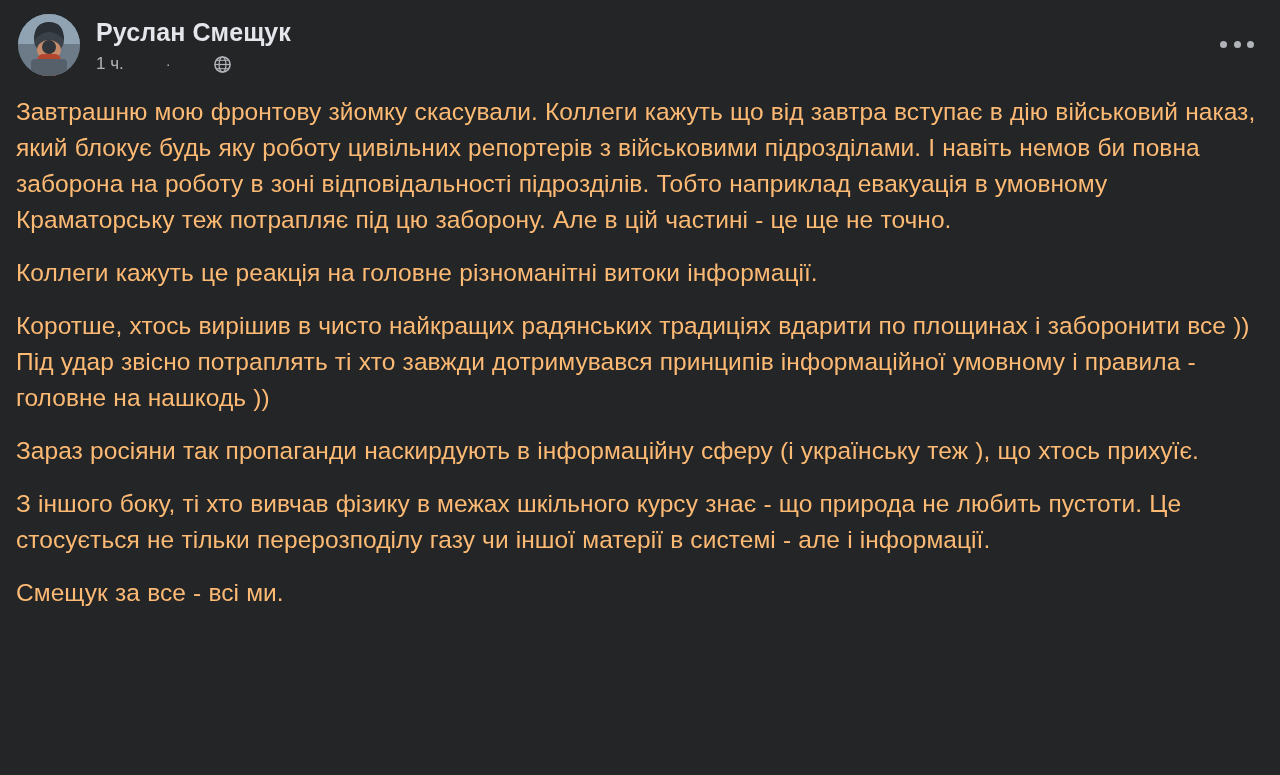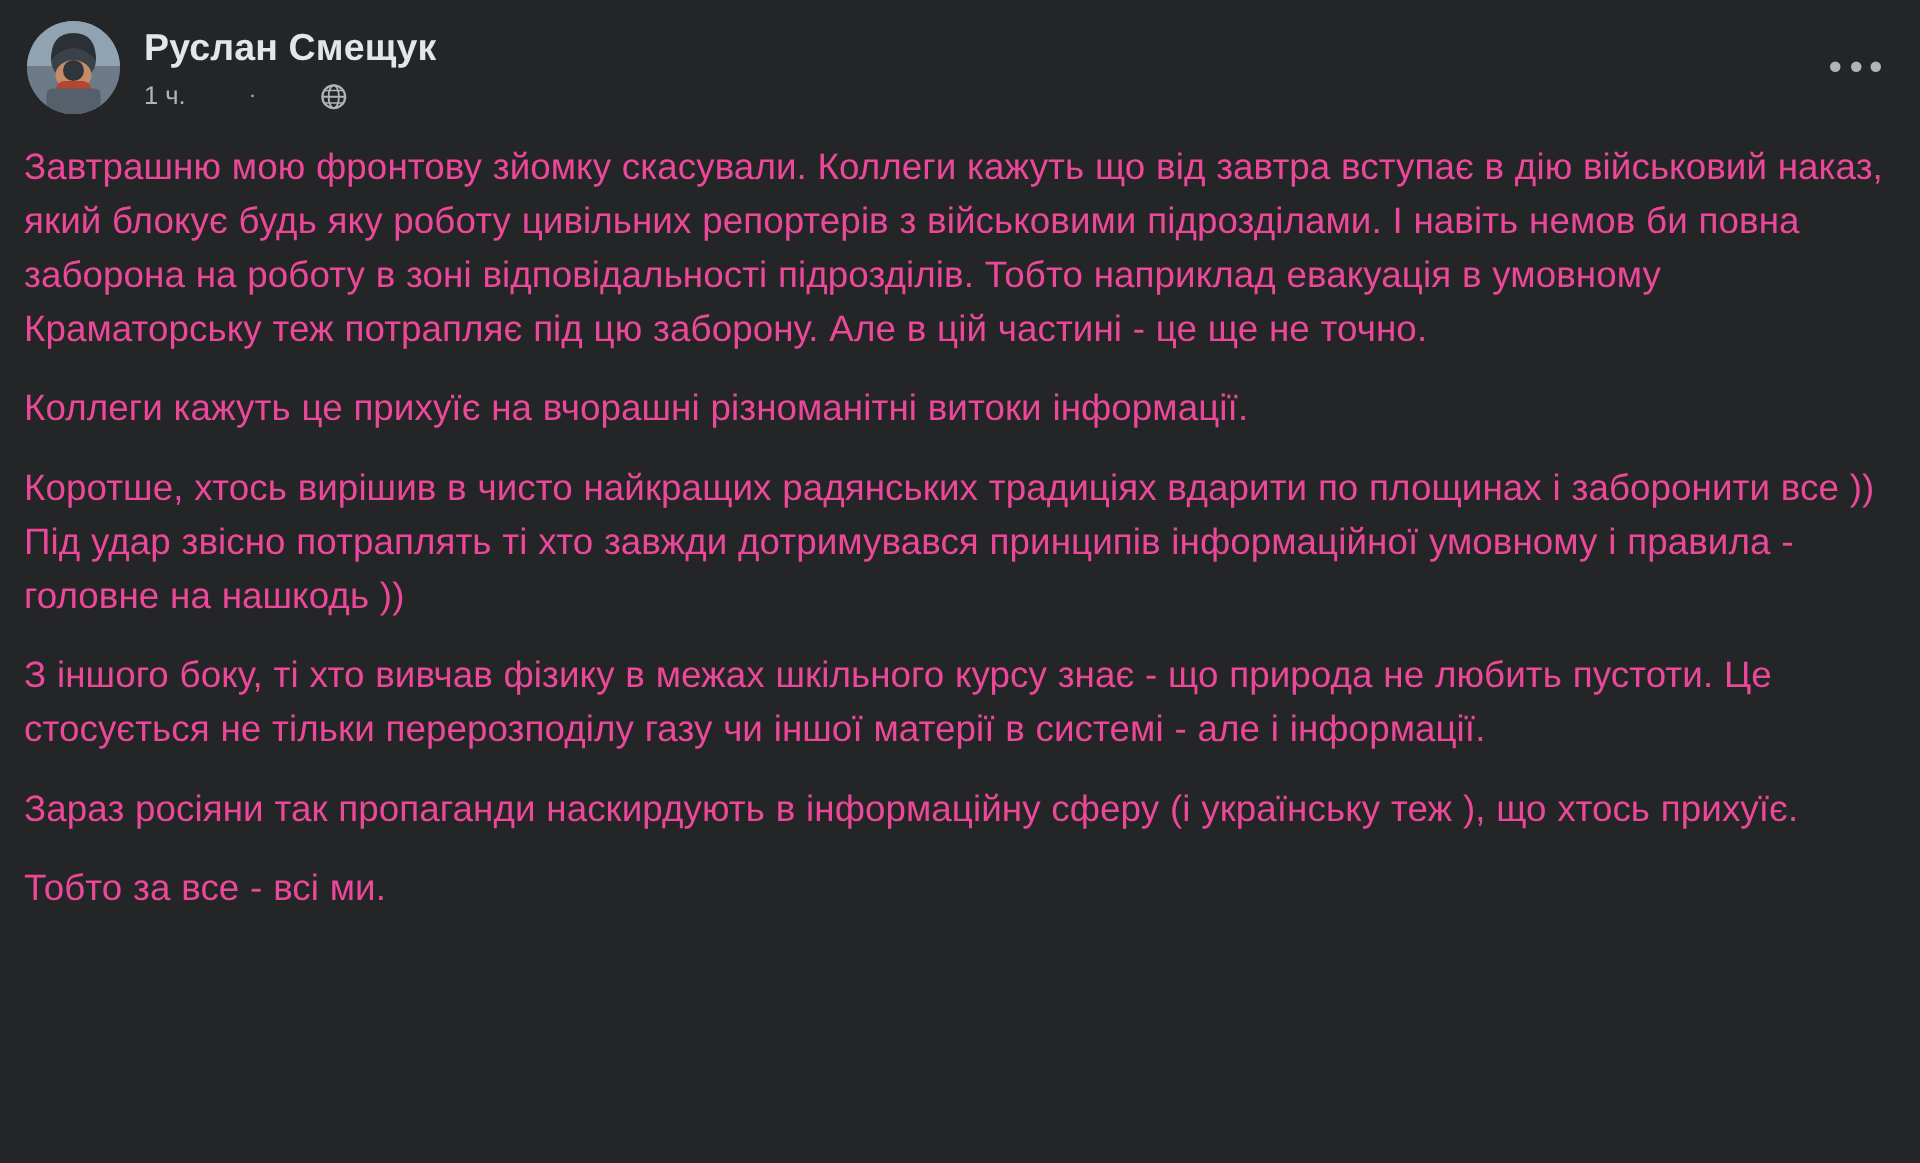--- a/index.html
+++ b/index.html
@@ -91,21 +91,21 @@
     border-radius: 50%;
     background: #b0b3b8;
   }
   .post-body {
     padding: 12px 16px 0 16px;
   }
   .post-body p {
     margin: 0 0 17px 0;
     font-size: 24.5px;
     line-height: 36px;
-    color: #ec4899;
+    color: #fdba74;
     letter-spacing: 0.05px;
     word-spacing: 0.3px;
   }
   .post-body p:last-child {
     margin-bottom: 0;
   }
 </style>
 </head>
 <body>
 
@@ -145,20 +145,20 @@
 
     <div class="menu-dots">
       <span></span>
       <span></span>
       <span></span>
     </div>
   </div>
 
   <div class="post-body">
     <p>Завтрашню мою фронтову зйомку скасували. Коллеги кажуть що від завтра вступає в дію військовий наказ, який блокує будь яку роботу цивільних репортерів з військовими підрозділами. І навіть немов би повна заборона на роботу в зоні відповідальності підрозділів. Тобто наприклад евакуація в умовному Краматорську теж потрапляє під цю заборону. Але в цій частині - це ще не точно.</p>
-    <p>Коллеги кажуть це прихуїє на вчорашні різноманітні витоки інформації.</p>
+    <p>Коллеги кажуть це реакція на головне різноманітні витоки інформації.</p>
     <p>Коротше, хтось вирішив в чисто найкращих радянських традиціях вдарити по площинах і заборонити все )) Під удар звісно потраплять ті хто завжди дотримувався принципів інформаційної умовному і правила - головне на нашкодь ))</p>
+    <p>Зараз росіяни так пропаганди наскирдують в  інформаційну сферу (і українську теж ), що хтось прихуїє.</p>
     <p>З іншого боку, ті хто вивчав фізику в межах шкільного курсу знає - що природа не любить пустоти. Це стосується не тільки перерозподілу газу чи іншої матерії в системі - але і інформації.</p>
-    <p>Зараз росіяни так пропаганди наскирдують в  інформаційну сферу (і українську теж ), що хтось прихуїє.</p>
-    <p>Тобто за все - всі ми.</p>
+    <p>Смещук за все - всі ми.</p>
   </div>
 
 </div>
 
 </body></html>

